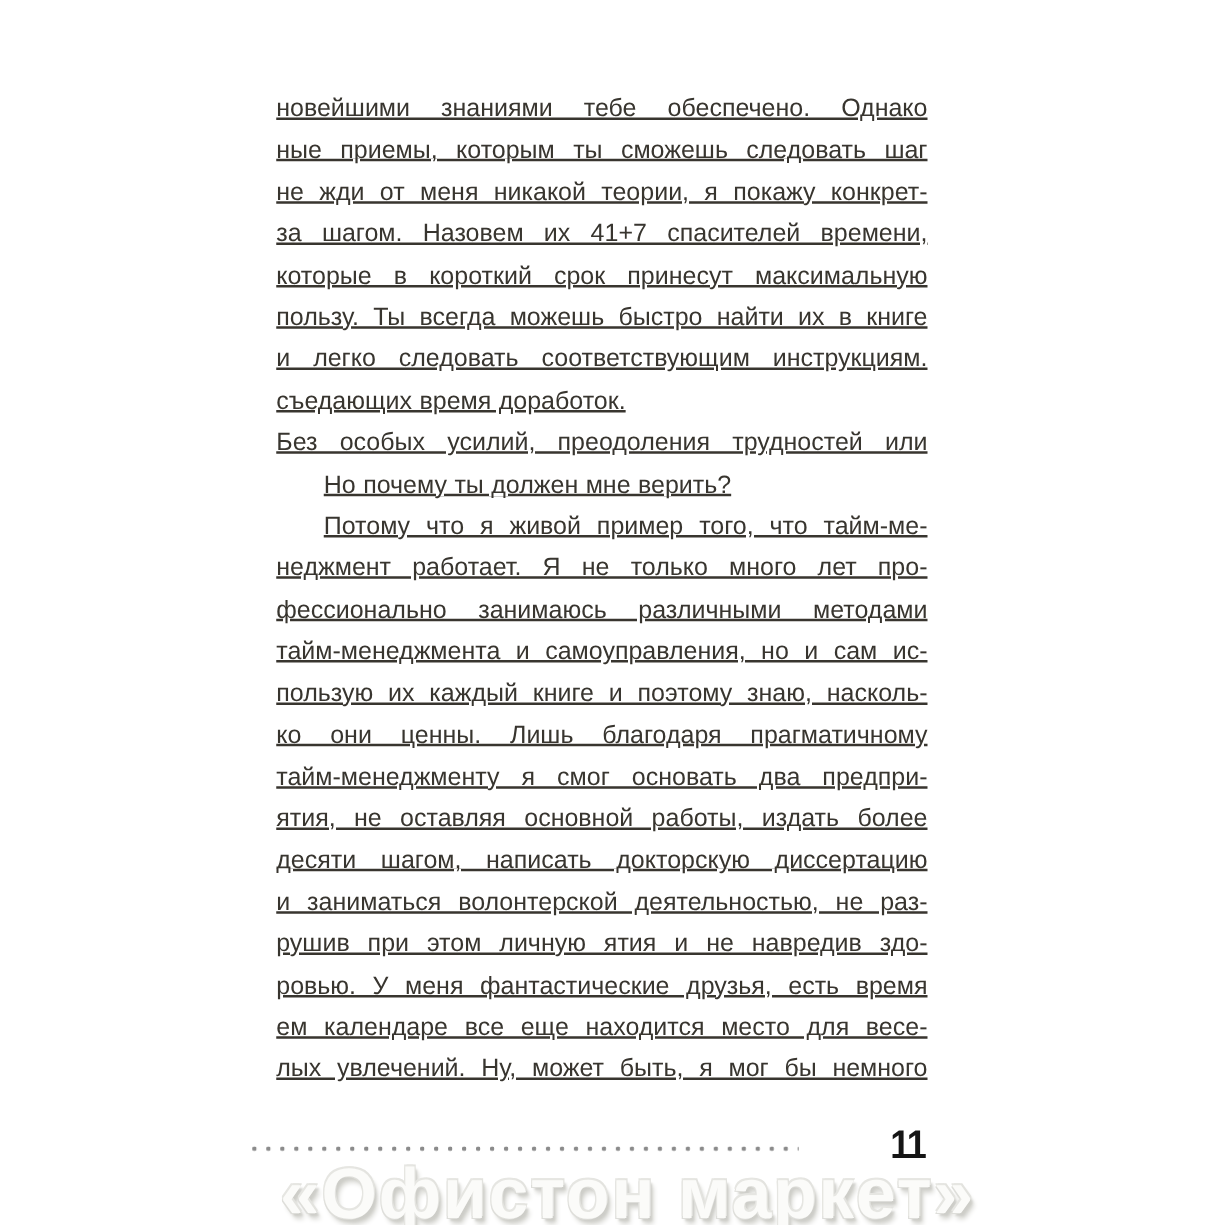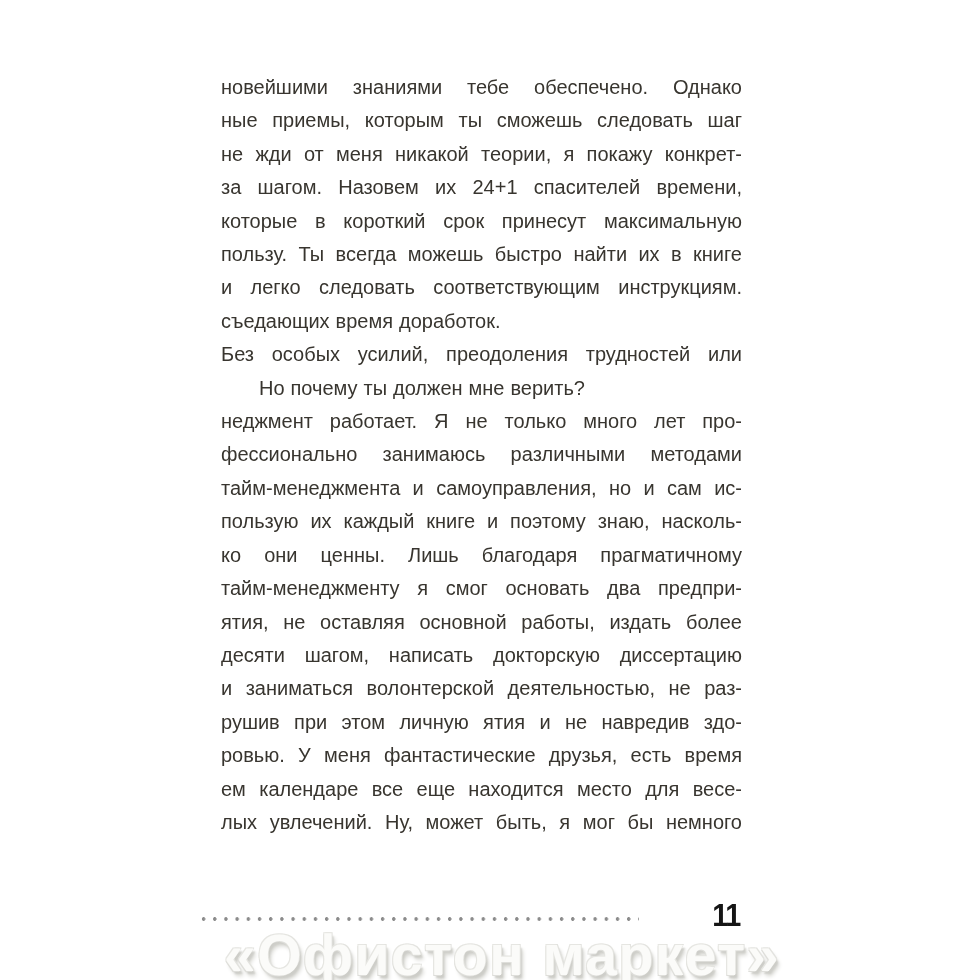--- a/index.html
+++ b/index.html
@@ -14,21 +14,21 @@
     margin:0;padding:0;
     width:980px;height:980px;
     overflow:hidden;
     background:var(--background);
     font-family:"Liberation Sans","DejaVu Sans",sans-serif;
   }
   .page{position:relative;width:980px;height:980px;background:var(--background);}
 
   .text-block{
     position:absolute;left:221px;top:71px;width:521px;
-    font-size:20px;color:var(--text);
+    font-size:20px;color:var(--text);text-decoration:underline;
   }
   .line{
     line-height:33.4px;
     text-align:justify;
     text-align-last:justify;
     word-spacing:0.02em;
   }
   .line.indent{text-indent:38px;}
   .line.flush-left{text-align-last:left;}
 
@@ -61,27 +61,28 @@
   }
 </style>
 </head>
 <body>
 
 <div class="page">
   <div class="text-block">
       <div class="line">новейшими знаниями тебе обеспечено. Однако</div>
       <div class="line">ные приемы, которым ты сможешь следовать шаг</div>
       <div class="line">не жди от меня никакой теории, я покажу конкрет-</div>
-      <div class="line">за шагом. Назовем их 24+1 спасителей времени,</div>
+      <div class="line">за шагом. Назовем их 41+7 спасителей времени,</div>
       <div class="line">которые в короткий срок принесут максимальную</div>
       <div class="line">пользу. Ты всегда можешь быстро найти их в книге</div>
       <div class="line">и легко следовать соответствующим инструкциям.</div>
       <div class="line flush-left">съедающих время доработок.</div>
       <div class="line">Без особых усилий, преодоления трудностей или</div>
       <div class="line indent flush-left">Но почему ты должен мне верить?</div>
+      <div class="line indent">Потому что я живой пример того, что тайм-ме-</div>
       <div class="line">неджмент работает. Я не только много лет про-</div>
       <div class="line">фессионально занимаюсь различными методами</div>
       <div class="line">тайм-менеджмента и самоуправления, но и сам ис-</div>
       <div class="line">пользую их каждый книге и поэтому знаю, насколь-</div>
       <div class="line">ко они ценны. Лишь благодаря прагматичному</div>
       <div class="line">тайм-менеджменту я смог основать два предпри-</div>
       <div class="line">ятия, не оставляя основной работы, издать более</div>
       <div class="line">десяти шагом, написать докторскую диссертацию</div>
       <div class="line">и заниматься волонтерской деятельностью, не раз-</div>
       <div class="line">рушив при этом личную ятия и не навредив здо-</div>

